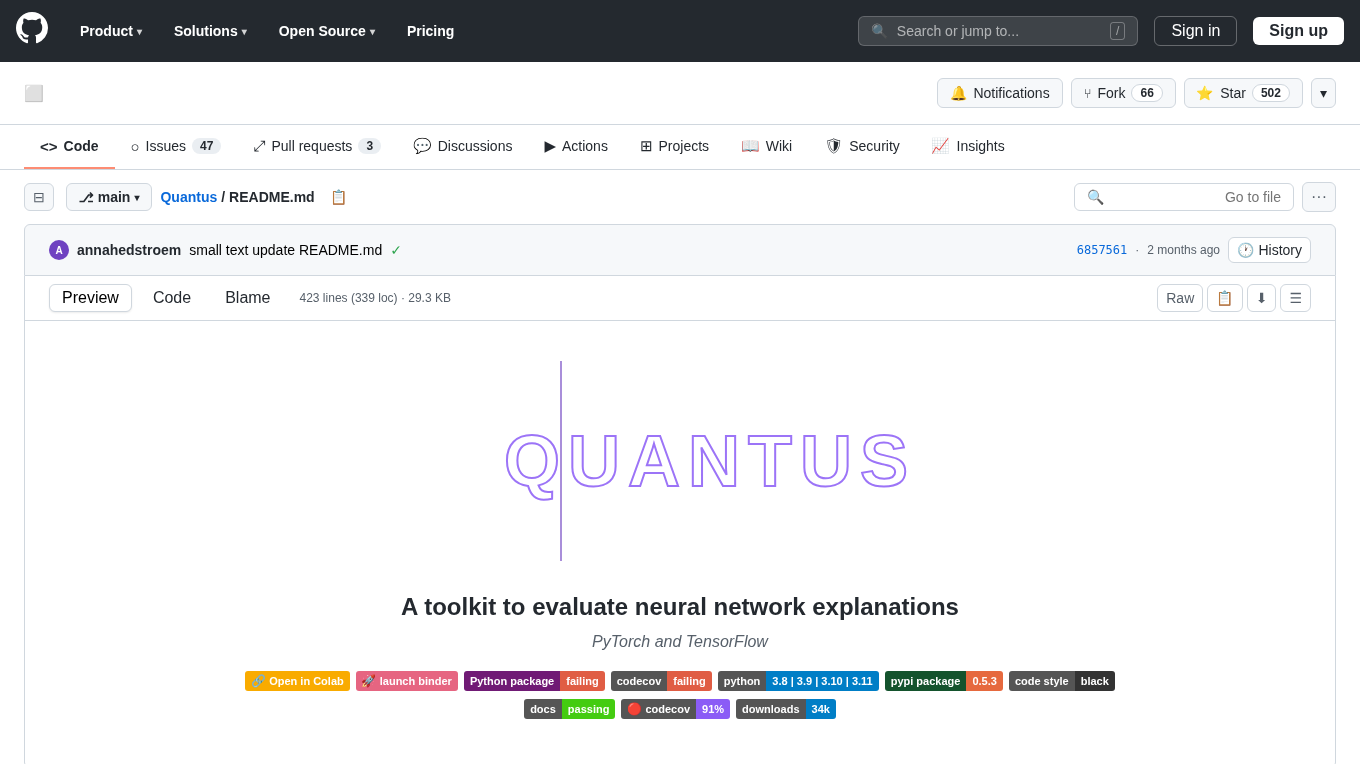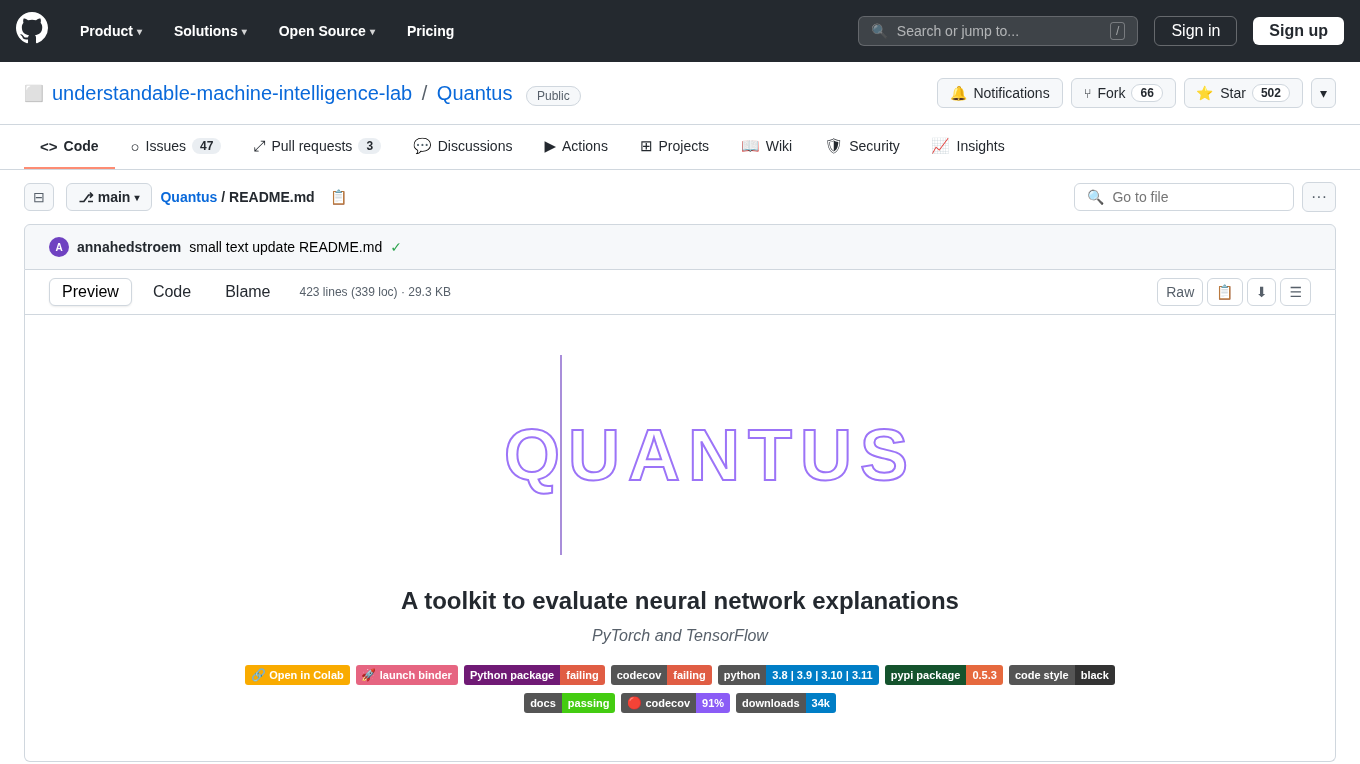--- a/index.html
+++ b/index.html
@@ -36,21 +36,21 @@
     .tab.active { font-weight: 600; border-bottom-color: #fd8c73; color: #24292f; }
     .tab-count { background: #eaeef2; border-radius: 20px; padding: 1px 8px; font-size: 12px; font-weight: 700; }
     
     
     .file-header { padding: 12px 24px; display: flex; align-items: center; gap: 8px; }
     .branch-selector { display: flex; align-items: center; gap: 4px; padding: 5px 12px; border: 1px solid #d0d7de; border-radius: 6px; background: #f6f8fa; cursor: pointer; font-size: 14px; font-weight: 600; }
     .file-breadcrumb { display: flex; align-items: center; gap: 4px; font-size: 14px; font-weight: 600; }
     .file-breadcrumb a { color: #0969da; text-decoration: none; }
     .copy-btn { padding: 4px 8px; border: none; background: transparent; cursor: pointer; color: #57606a; font-size: 14px; }
     .file-search { margin-left: auto; display: flex; align-items: center; gap: 8px; border: 1px solid #d0d7de; border-radius: 6px; padding: 5px 12px; color: #57606a; background: #fff; min-width: 220px; }
-    .file-search input { border: none; outline: none; background: transparent; font-size: 14px; flex: 1; color: #ec4899; }
+    .file-search input { border: none; outline: none; background: transparent; font-size: 14px; flex: 1; color: #ec4899; text-align: right; }
     .file-more-btn { padding: 5px 8px; border: 1px solid #d0d7de; border-radius: 6px; background: #f6f8fa; cursor: pointer; font-size: 16px; color: #57606a; }
     
     
     .commit-row { padding: 12px 24px; border: 1px solid #d0d7de; margin: 0 24px; border-radius: 6px 6px 0 0; display: flex; align-items: center; gap: 8px; background: #f6f8fa; }
     .avatar { width: 20px; height: 20px; border-radius: 50%; background: #6f42c1; flex-shrink: 0; display: flex; align-items: center; justify-content: center; overflow: hidden; }
     .commit-author { font-weight: 600; font-size: 14px; color: #24292f; text-decoration: none; }
     .commit-msg { font-size: 14px; color: #000000; }
     .commit-check { color: #2da44e; font-size: 14px; }
     .commit-meta { margin-left: auto; display: flex; align-items: center; gap: 8px; color: #57606a; font-size: 12px; }
     .commit-sha { color: #0969da; text-decoration: none; font-family: monospace; font-size: 12px; }
@@ -119,26 +119,20 @@
     <span style="color:rgba(255,255,255,0.5);font-size:14px;">🔍</span>
     <span class="nav-search-text">Search or jump to...</span>
     <span class="nav-search-slash">/</span>
   </div>
   <button class="nav-btn btn-signin">Sign in</button>
   <button class="nav-btn btn-signup">Sign up</button>
 </nav>
 
 <div class="repo-header">
   <span class="repo-icon">⬜</span>
-  <div class="repo-path">
-    <a href="#">understandable-machine-intelligence-lab</a>
-    <span class="repo-sep">/</span>
-    <a href="#" class="repo-name">Quantus</a>
-    <span class="repo-badge">Public</span>
-  </div>
   <div class="repo-actions">
     <a class="repo-action-btn">
       <span>🔔</span>
       <span>Notifications</span>
     </a>
     <a class="repo-action-btn">
       <span style="font-size:13px;">⑂</span>
       <span>Fork</span>
       <span class="repo-action-count">66</span>
     </a>
@@ -214,20 +208,29 @@
   <button class="file-more-btn">···</button>
 </div>
 
 <div class="commit-row">
   <div class="avatar" style="background:#6f42c1;">
     <span style="color:#fff;font-size:10px;font-weight:bold;">A</span>
   </div>
   <a href="#" class="commit-author">annahedstroem</a>
   <span class="commit-msg">small text update README.md</span>
   <span class="commit-check">✓</span>
+  <div class="commit-meta">
+    <a href="#" class="commit-sha">6857561</a>
+    <span>·</span>
+    <span>2 months ago</span>
+    <a href="#" class="history-btn">
+      <span>🕐</span>
+      <span>History</span>
+    </a>
+  </div>
 </div>
 
 <div class="file-toolbar">
   <button class="view-btn active">Preview</button>
   <button class="view-btn">Code</button>
   <button class="view-btn">Blame</button>
   <span class="file-info">423 lines (339 loc) · 29.3 KB</span>
   <div class="file-actions">
     <button class="file-action-btn">Raw</button>
     <button class="file-action-btn" title="Copy raw content">📋</button>

